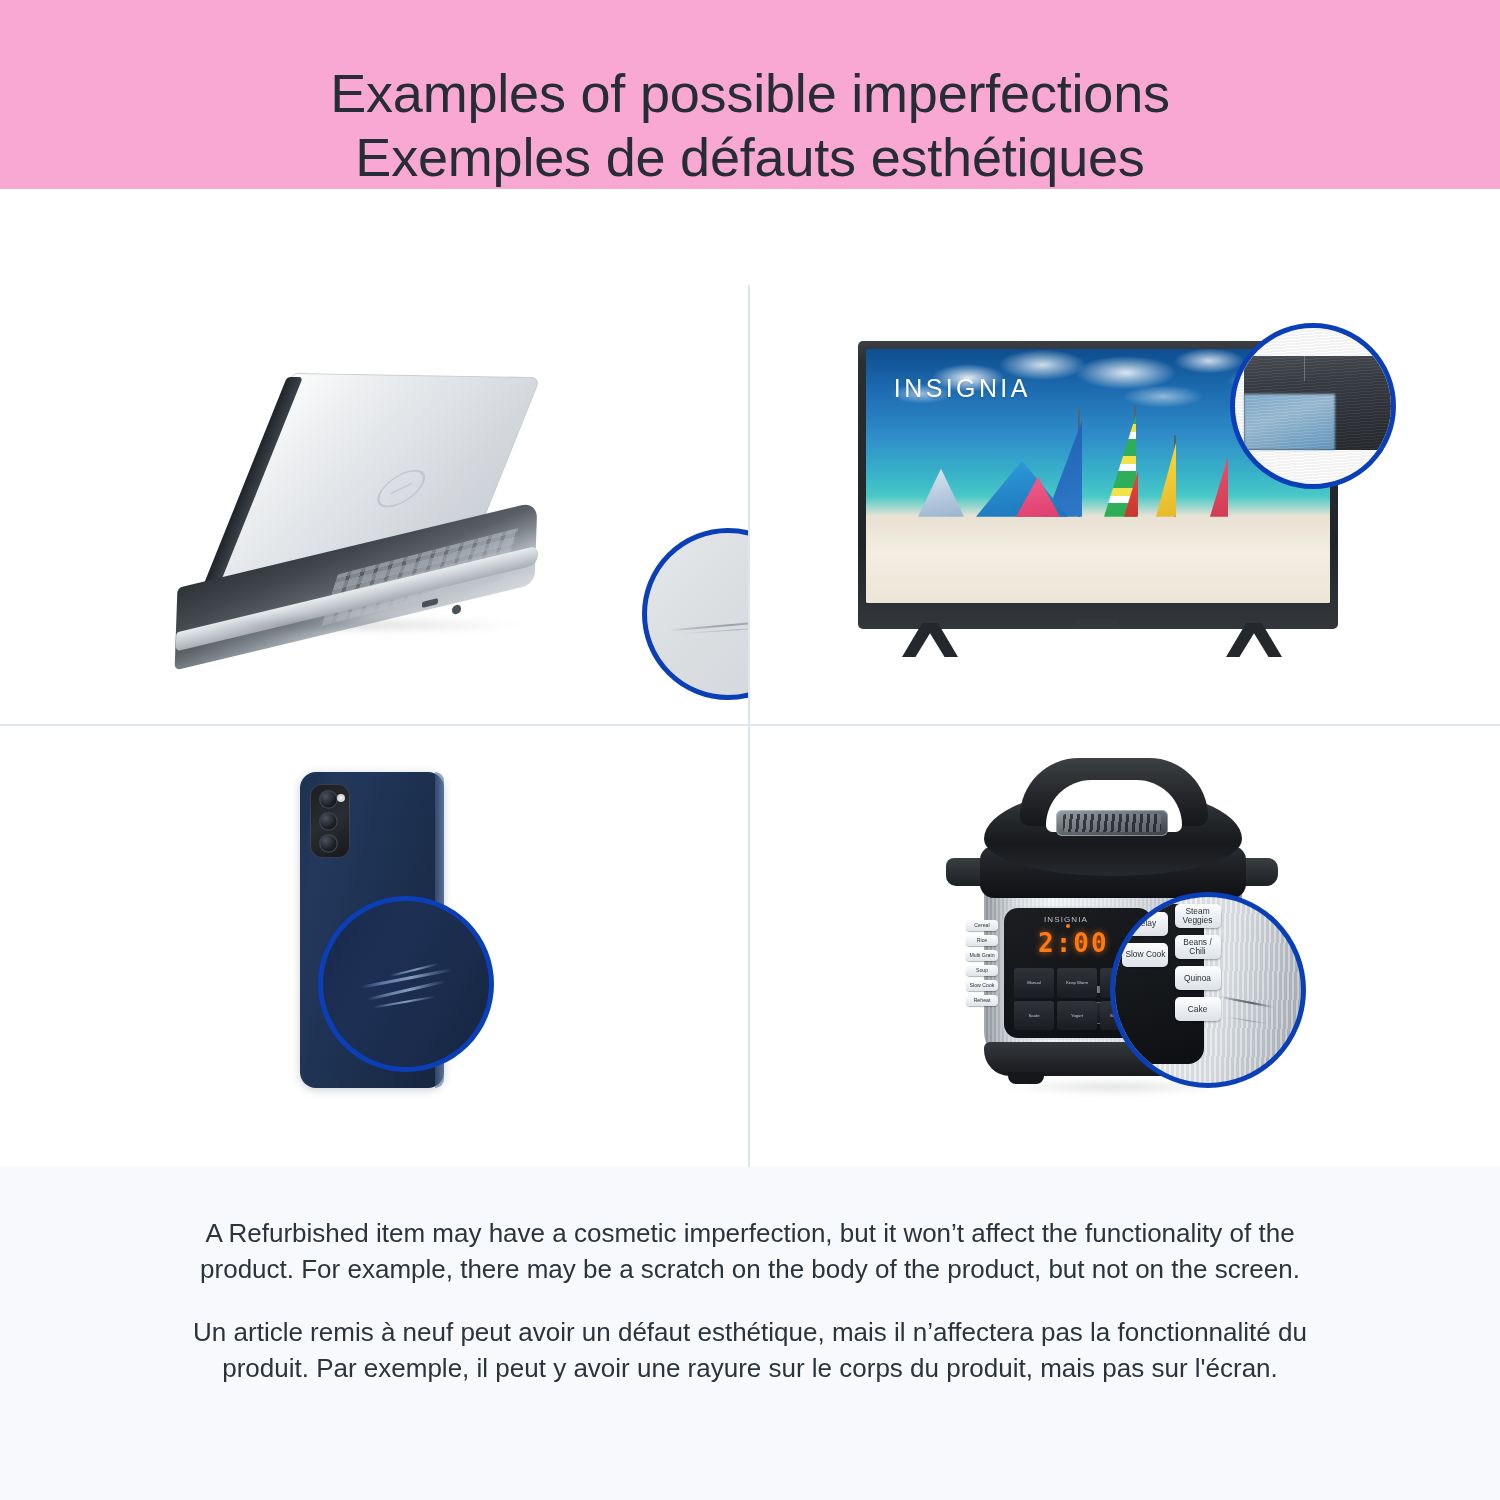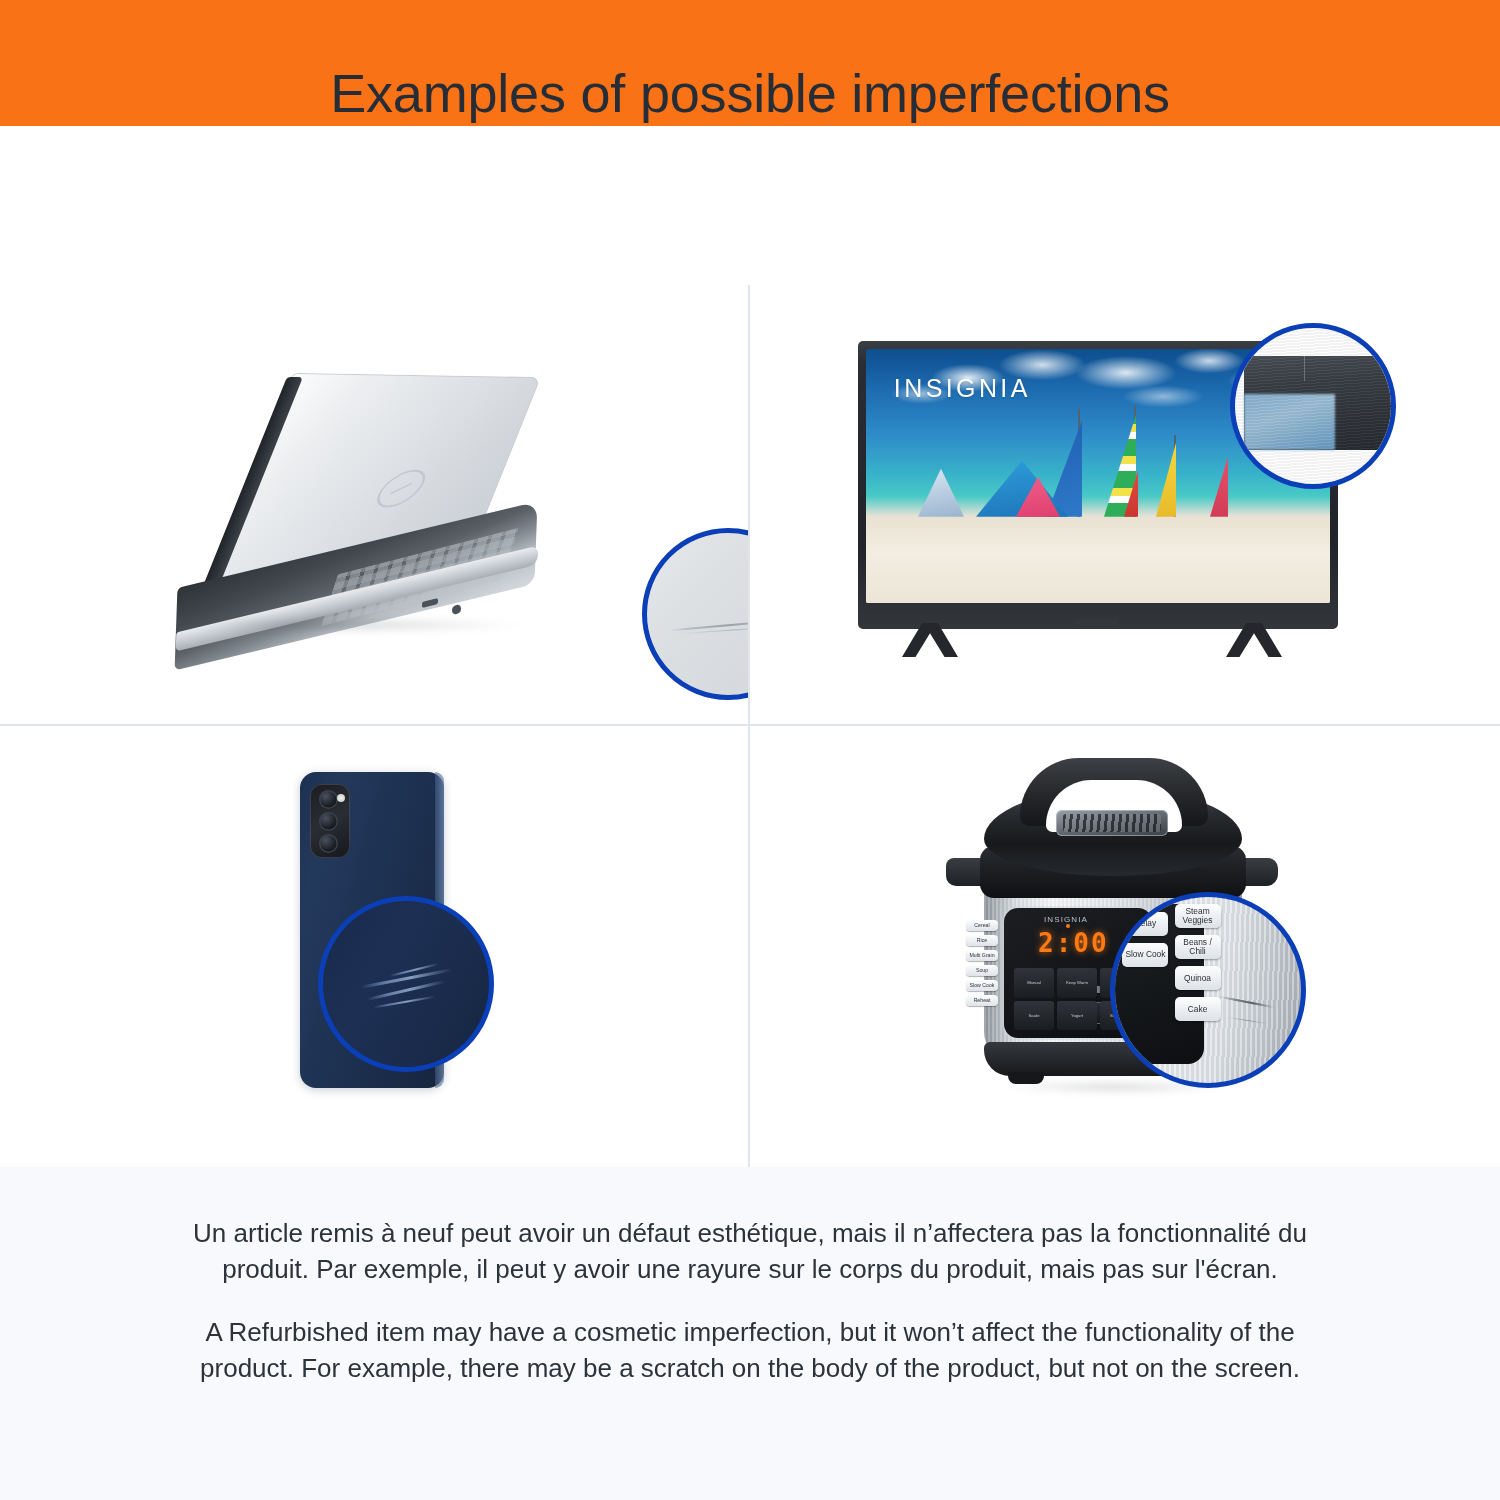--- a/index.html
+++ b/index.html
@@ -13,21 +13,21 @@
     font-family: "Liberation Sans", sans-serif;
     overflow: hidden;
     position: relative;
   }
 
   
   .header {
     width: 100%;
     padding-top: 62px;
     text-align: center;
-    background: #f97316;
+    background: #f9a8d4;
   }
   .title-line {
     display: block;
     font-size: 54px;
     line-height: 1.18;
     font-weight: 400;
     color: #262d36;
     letter-spacing: -0.2px;
   }
 
@@ -566,20 +566,21 @@
     line-height: 1.40;
     color: #2c333b;
     font-weight: 400;
   }
 </style>
 </head>
 <body>
 
 <div class="header">
   <span class="title-line">Examples of possible imperfections</span>
+  <span class="title-line">Exemples de défauts esthétiques</span>
 </div>
 
 <div class="grid">
 
   <div class="cell border-r border-b">
     <div class="stage">
       <div class="laptop-wrap">
         <div class="lid-edge"></div>
         <div class="lid">
           <div class="dell-logo"></div>
@@ -726,15 +727,15 @@
           </div>
           <div class="mscratch"></div>
           <div class="mscratch2"></div>
         </div>
       </div>
     </div>
   </div>
 </div>
 
 <div class="footer">
+  <p>A Refurbished item may have a cosmetic imperfection, but it won’t affect the functionality of the product. For example, there may be a scratch on the body of the product, but not on the screen.</p>
   <p>Un article remis à neuf peut avoir un défaut esthétique, mais il n’affectera pas la fonctionnalité du produit. Par exemple, il peut y avoir une rayure sur le corps du produit, mais pas sur l'écran.</p>
-  <p>A Refurbished item may have a cosmetic imperfection, but it won’t affect the functionality of the product. For example, there may be a scratch on the body of the product, but not on the screen.</p>
 </div>
 
 </body></html>

